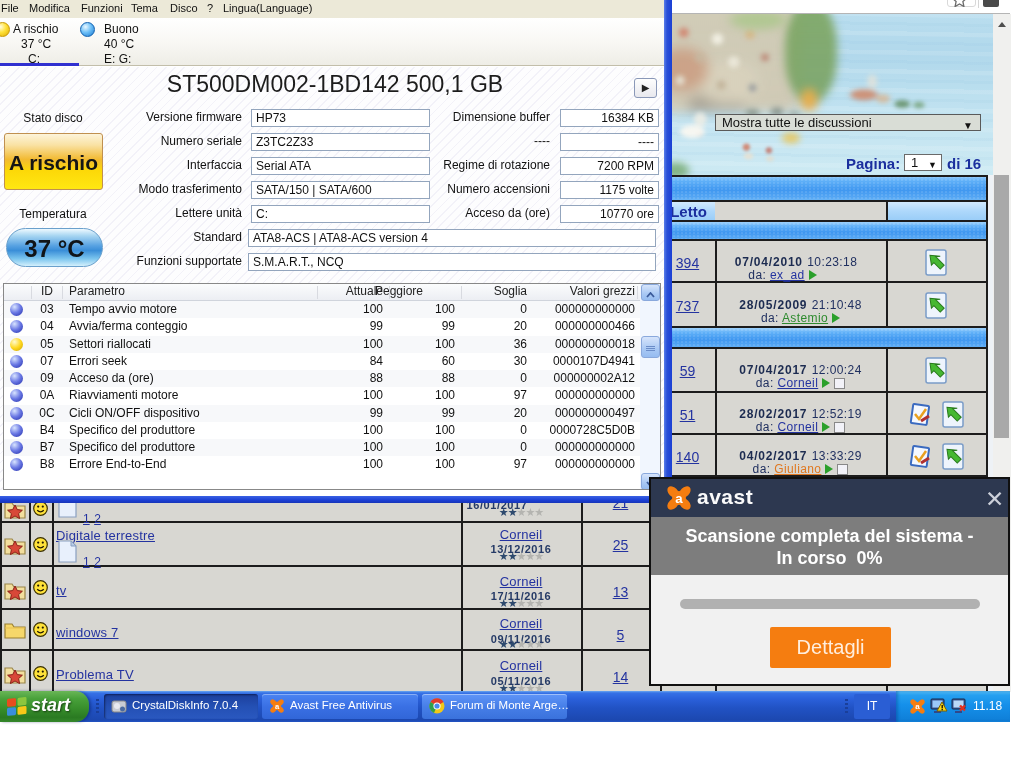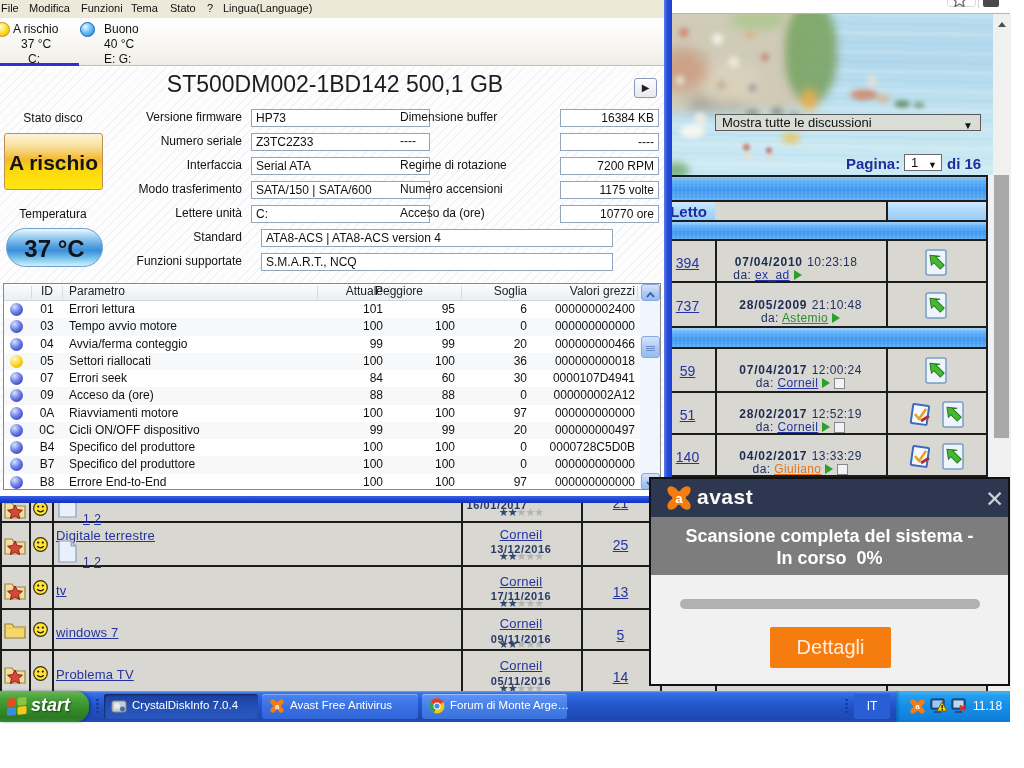--- a/index.html
+++ b/index.html
@@ -21,25 +21,25 @@
 .adate{font-size:11px;font-weight:bold;color:#253a66;letter-spacing:.6px}
 .stars{font-size:11px;letter-spacing:-1px;line-height:11px}
 .st1{color:#2e4a6e}.st0{color:#b4b4b0}
 .num{font-size:14px}
 .title-lnk{font-size:13px;letter-spacing:.2px}
 .pg{font-size:12px}
 
 .garr{display:inline-block;width:0;height:0;border:5px solid transparent;border-left:8px solid #2ba02b;border-right:0;vertical-align:-1px;margin-left:4px}
 
 .lab{left:92px;width:150px;text-align:right}
-.lab2{left:400px;width:150px;text-align:left}
+.lab2{left:400px;width:150px;text-align:right}
 .box{height:18px;border:1px solid #93a5bd;background:#fff;line-height:16px;padding:0 4px}
 .b1{left:251px;width:179px}
 .b2{left:560px;width:99px;text-align:right}
-.b3{left:261px;width:352px}
+.b3{left:248px;width:408px}
 .srow{position:relative;height:17.27px;font-size:12px;color:#111;line-height:17px}
 .srow.alt{background:#f7f8fa}
 .dot{position:absolute;left:6px;top:2px;width:13px;height:13px;border-radius:50%;background:radial-gradient(circle at 35% 30%,#d8e4ff,#6a78e4 48%,#3440b8 85%,#5a3ab0)}
 .dot.y{background:radial-gradient(circle at 35% 30%,#fffad0,#ffd71e 50%,#c8a000)}
 .c-id{position:absolute;left:28px;width:30px;text-align:center}
 .c-p{position:absolute;left:65px}
 .c-a{position:absolute;left:299px;width:80px;text-align:right}
 .c-w{position:absolute;left:371px;width:80px;text-align:right}
 .c-s{position:absolute;left:443px;width:80px;text-align:right}
 .c-v{position:absolute;left:521px;width:110px;text-align:right}
@@ -167,21 +167,21 @@
  <div class="vline" style="left:29px;top:174px;height:344px"></div>
  <div class="vline" style="left:52px;top:174px;height:344px"></div>
  <div class="vline" style="left:461px;top:174px;height:344px"></div>
  <div class="vline" style="left:581px;top:174px;height:344px"></div>
  <div class="vline" style="left:660px;top:174px;height:344px"></div>
  <div class="vline" style="left:715px;top:174px;height:344px"></div>
  <div class="vline" style="left:886px;top:174px;height:344px"></div>
 
  <div class="cellc" style="left:660px;width:55px;top:79px"><span class="lnk num">394</span></div>
  <div class="cellc" style="left:715px;width:162px;top:77px"><span class="um-date">07/04/2010</span> <span class="um-da">10:23:18</span></div>
- <div class="cellc" style="left:700px;width:135px;top:90px"><span class="um-da">da: <span class="lnk">ex_ad</span></span><span class="garr"></span></div>
+ <div class="cellc" style="left:715px;width:135px;top:90px"><span class="um-da">da: <span class="lnk">ex_ad</span></span><span class="garr"></span></div>
  <div class="cellc" style="left:886px;width:100px;top:74px"><svg width="22" height="27" viewBox="0 0 22 27">
           <rect x="1" y="1" width="20" height="25" rx="2" fill="#eef4fc" stroke="#7a9cc8" stroke-width="1.5"></rect>
           <path d="M14.5 21 L14.5 9 L18 12 L11.5 4 L5.5 12 L9 12 L9 21 Z" fill="#46b832" stroke="#2a7a1e" stroke-width="1" transform="rotate(-45 11 13)"></path>
         </svg></div>
  <div class="cellc" style="left:660px;width:55px;top:122px"><span class="lnk num">737</span></div>
  <div class="cellc" style="left:715px;width:171px;top:120px"><span class="um-date">28/05/2009</span> <span class="um-da">21:10:48</span></div>
  <div class="cellc" style="left:715px;width:171px;top:133px"><span class="um-da">da: <span style="color:#2e8b2e;text-decoration:underline">Astemio</span></span><span class="garr"></span></div>
  <div class="cellc" style="left:886px;width:100px;top:117px"><svg width="22" height="27" viewBox="0 0 22 27">
           <rect x="1" y="1" width="20" height="25" rx="2" fill="#eef4fc" stroke="#7a9cc8" stroke-width="1.5"></rect>
           <path d="M14.5 21 L14.5 9 L18 12 L11.5 4 L5.5 12 L9 12 L9 21 Z" fill="#46b832" stroke="#2a7a1e" stroke-width="1" transform="rotate(-45 11 13)"></path>
@@ -308,21 +308,21 @@
 
 <div id="cdi" class="abs" style="left:0;top:0;width:672px;height:503px;background:#fff">
  <div class="abs" style="left:664px;top:0;width:8px;height:503px;background:linear-gradient(90deg,#5a7ee8 0,#2a50d8 3px,#1b3fd4 100%)"></div>
  <div class="abs" style="left:0;top:496px;width:672px;height:7px;background:linear-gradient(180deg,#3a62e4 0,#1b3fd4 60%,#1634b8 100%)"></div>
 
  <div class="abs" style="left:0;top:0;width:664px;height:18px;background:#ece9d8;font-size:11px;color:#111;line-height:16px">
   <span class="abs" style="left:1px">File</span>
         <span class="abs" style="left:29px">Modifica</span>
         <span class="abs" style="left:81px">Funzioni</span>
         <span class="abs" style="left:131px">Tema</span>
-        <span class="abs" style="left:170px">Stato</span>
+        <span class="abs" style="left:170px">Disco</span>
         <span class="abs" style="left:207px">?</span>
         <span class="abs" style="left:223px">Lingua(Language)</span>
  </div>
 
  <div class="abs" style="left:0;top:18px;width:664px;height:48px;background:linear-gradient(180deg,#ffffff 0%,#f8f7f3 55%,#eeede6 100%);border-bottom:1px solid #c2beaa;font-size:12px;color:#111">
    <div class="abs" style="left:-5px;top:4px;width:15px;height:15px;border-radius:50%;background:radial-gradient(circle at 35% 30%,#fffce0,#ffe23a 45%,#e0ac00);border:1px solid #c89800"></div>
    <div class="abs" style="left:13px;top:4px">A rischio</div>
    <div class="abs" style="left:21px;top:19px">37 °C</div>
    <div class="abs" style="left:28px;top:34px">C:</div>
    <div class="abs" style="left:0;top:45px;width:79px;height:3px;background:#3030d0"></div>
@@ -376,29 +376,20 @@
     <span class="abs" style="left:443px;width:80px;text-align:right">Soglia</span>
     <span class="abs" style="left:521px;width:110px;text-align:right">Valori grezzi</span>
     <span class="abs" style="left:27px;top:2px;width:1px;height:13px;background:#d8dae0"></span>
     <span class="abs" style="left:58px;top:2px;width:1px;height:13px;background:#d8dae0"></span>
     <span class="abs" style="left:313px;top:2px;width:1px;height:13px;background:#d8dae0"></span>
     <span class="abs" style="left:385px;top:2px;width:1px;height:13px;background:#d8dae0"></span>
     <span class="abs" style="left:457px;top:2px;width:1px;height:13px;background:#d8dae0"></span>
     <span class="abs" style="left:633px;top:2px;width:1px;height:13px;background:#d8dae0"></span>
   </div>
   <div id="rows" class="abs" style="left:0;top:17px;width:636px">
-   <div class="srow">
-            <i class="dot"></i>
-            <span class="c-id">01</span>
-            <span class="c-p">Errori lettura</span>
-            <span class="c-a">101</span>
-            <span class="c-w">95</span>
-            <span class="c-s">6</span>
-            <span class="c-v">000000002400</span>
-          </div>
    <div class="srow alt">
             <i class="dot"></i>
             <span class="c-id">03</span>
             <span class="c-p">Tempo avvio motore</span>
             <span class="c-a">100</span>
             <span class="c-w">100</span>
             <span class="c-s">0</span>
             <span class="c-v">000000000000</span>
           </div>
    <div class="srow">

